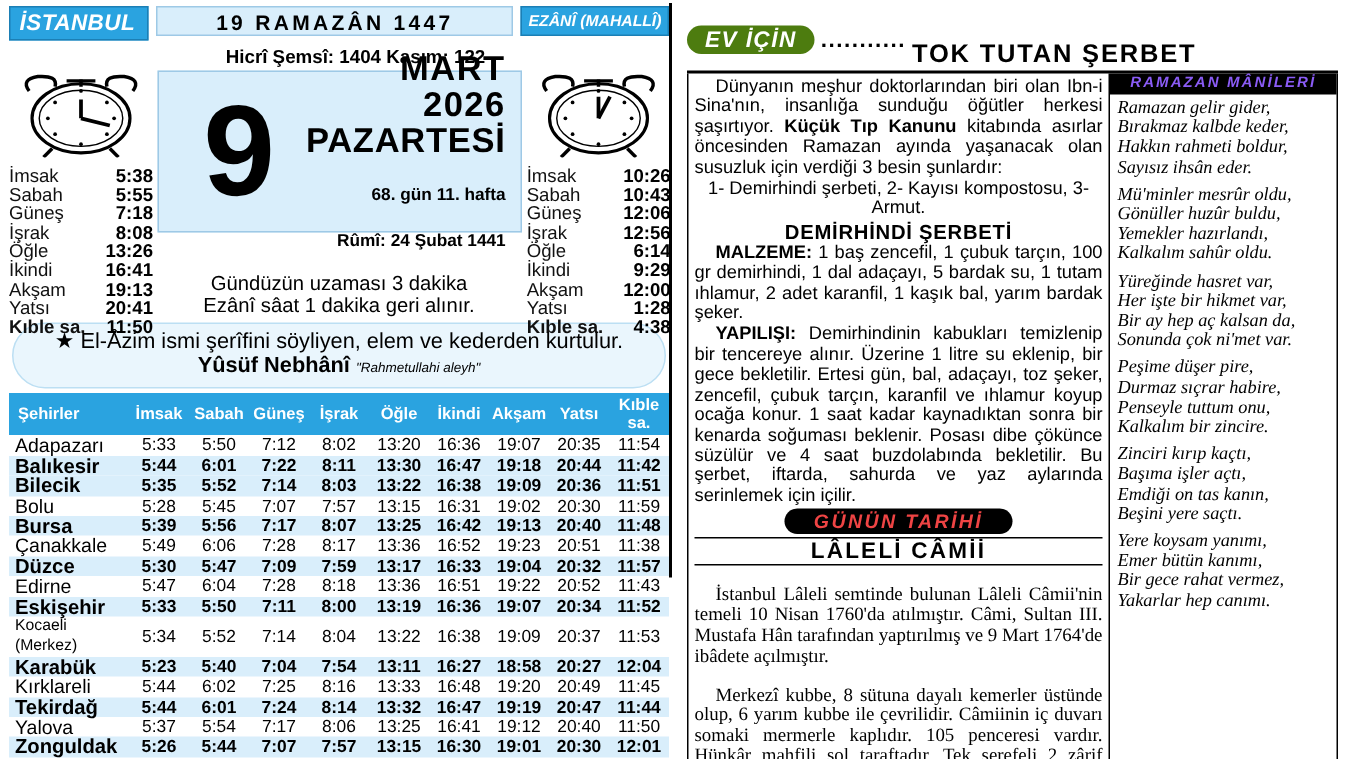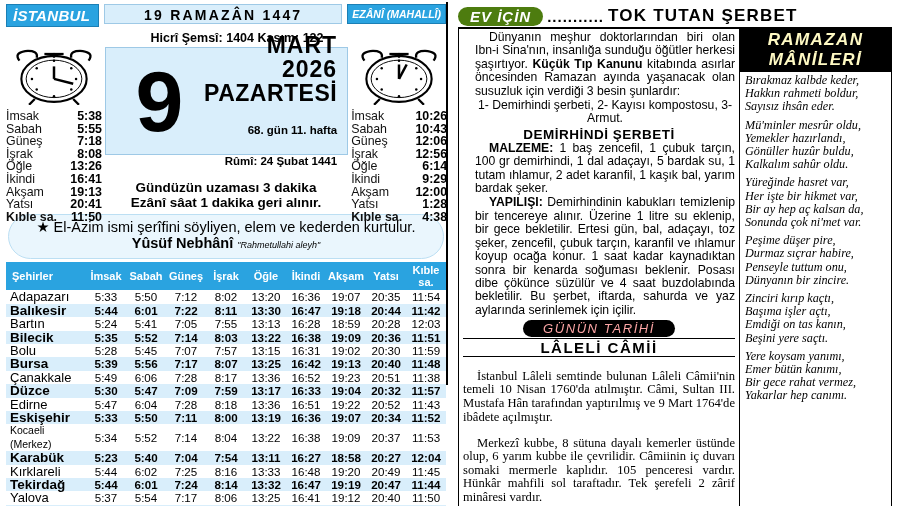--- a/index.html
+++ b/index.html
@@ -32,21 +32,21 @@
   .datebox{flex:1;margin:0 3px;background:#d9eefb;border:1px solid #9ec9e6;height:108px;
            display:flex;align-items:center;box-sizing:border-box;padding:0 6px;}
   .bigday{font-size:86px;font-weight:bold;line-height:84px;letter-spacing:-3px;width:92px;text-align:center;}
   .dmeta{flex:1;text-align:right;padding-right:4px;}
   .dmeta .mn{font-size:23px;font-weight:bold;letter-spacing:1px;line-height:23px;}
   .dmeta .yr{font-size:23px;font-weight:bold;letter-spacing:1px;line-height:24px;}
   .dmeta .dw{font-size:23px;font-weight:bold;letter-spacing:.5px;line-height:25px;text-align:right;}
   .dmeta .sm{font-size:11.5px;font-weight:bold;line-height:13px;margin-top:18px;}
 
   .notes{text-align:center;font-size:13.5px;line-height:14.5px;margin-top:-2px;}
-  .noteWrap{display:flex;font-weight:bold;}
+  .noteWrap{display:flex;}
   .noteWrap .sp{width:104px;}
   .noteWrap .nb{flex:1;margin:0 3px;}
 
   .quote{margin:4px 2px 3px 2px;background:#eaf6fd;border:1px solid #bcdff3;border-radius:26px;
          text-align:center;padding:4px 10px 5px 10px;}
   .quote .q1{font-size:14.5px;line-height:16px;}
   .quote b{font-weight:bold;}
   .quote .rm{font-size:9px;font-style:italic;}
 
   table.cities{width:100%;border-collapse:collapse;font-size:11.6px;}
@@ -58,40 +58,40 @@
   table.cities tr.alt{background:#d9eefb;font-weight:bold;margin-top:20px;}
   table.cities tr.alt td.cn{font-size:13.5px;}
   table.cities td.cn.small{font-size:10.5px;}
 
   
   .right{position:relative;width:448px;height:506px;box-sizing:border-box;padding:6px 8px 0 6px;}
   .rhead{display:flex;align-items:center;border-bottom:2px solid #000;padding-bottom:1px;}
   .pill{background:#4d7c0f;color:#fff;border-radius:16px;padding:1px 12px;font-weight:bold;font-size:15px;
         font-style:italic;letter-spacing:1px;}
   .dots{font-weight:bold;font-size:15px;letter-spacing:1px;margin:0 4px;}
-  .rtitle{font-weight:bold;font-size:17px;letter-spacing:1.2px;}
+  .rtitle{font-weight:bold;font-size:17px;letter-spacing:1.2px;margin-top:20px;}
 
   .rbody{border:1px solid #000;border-top:none;display:flex;box-sizing:border-box;}
   .rleft{flex:1;padding:2px 4px 0 4px;box-sizing:border-box;}
   .rcol{width:152px;border-left:1px solid #000;box-sizing:border-box;padding:0;}
 
-  .ptxt{font-size:12.2px;line-height:13.4px;text-align:justify;text-justify:inter-word;margin:0 0 1px 12px;}
+  .ptxt{font-size:12.2px;line-height:13.4px;text-align:justify;text-justify:inter-word;margin:0 0 1px 0;}
   .ptxt.ind{text-indent:14px;}
   .ptxt b{font-weight:bold;}
   .ctr{text-align:center;}
   .recipeTitle{text-align:center;font-weight:bold;font-size:13.5px;letter-spacing:.5px;line-height:15px;}
 
-  .blackBar{background:#000;color:#fef9c3;text-align:center;font-weight:bold;font-size:17px;
+  .blackBar{background:#000;color:#8b5cf6;text-align:center;font-weight:bold;font-size:10px;
             letter-spacing:1.4px;padding:1px 0 2px 0;font-style:italic;}
   .manitxt{font-family:"Liberation Serif",serif;font-style:italic;font-size:12.2px;line-height:13.2px;
            padding:2px 4px 0 5px;}
   .manitxt .v{margin-bottom:5px;}
 
   .tarihPill{text-align:center;margin:2px 0 1px 0;}
-  .tarihPill span{background:#000;color:#fca5a5;border-radius:14px;padding:1px 20px;font-weight:normal;
+  .tarihPill span{background:#000;color:#ef4444;border-radius:14px;padding:1px 20px;font-weight:bold;
                   font-size:13px;letter-spacing:1.6px;font-style:italic;}
   .camiTitle{text-align:center;font-weight:bold;font-size:15px;letter-spacing:1.5px;
              border-top:1px solid #000;border-bottom:1px solid #000;line-height:17px;}
   .serif{font-family:"Liberation Serif",serif;font-size:12.6px;line-height:13.6px;text-align:justify;}
   .serif.ind{text-indent:14px;}
 </style>
 </head>
 <body>
 
 <div class="page">
@@ -294,32 +294,20 @@
             <td class="tm">5:44</td>
             <td class="tm">6:01</td>
             <td class="tm">7:22</td>
             <td class="tm">8:11</td>
             <td class="tm">13:30</td>
             <td class="tm">16:47</td>
             <td class="tm">19:18</td>
             <td class="tm">20:44</td>
             <td class="tm">11:42</td>
           </tr>
-          <tr>
-            <td class="cn">Bartın</td>
-            <td class="tm">5:24</td>
-            <td class="tm">5:41</td>
-            <td class="tm">7:05</td>
-            <td class="tm">7:55</td>
-            <td class="tm">13:13</td>
-            <td class="tm">16:28</td>
-            <td class="tm">18:59</td>
-            <td class="tm">20:28</td>
-            <td class="tm">12:03</td>
-          </tr>
           <tr class="alt">
             <td class="cn">Bilecik</td>
             <td class="tm">5:35</td>
             <td class="tm">5:52</td>
             <td class="tm">7:14</td>
             <td class="tm">8:03</td>
             <td class="tm">13:22</td>
             <td class="tm">16:38</td>
             <td class="tm">19:09</td>
             <td class="tm">20:36</td>
@@ -505,41 +493,42 @@
         <div class="camiTitle">LÂLELİ CÂMİİ</div>
 
         <p class="serif ind">İstanbul Lâleli semtinde bulunan Lâleli Câmii'nin temeli 10 Nisan 1760'da atılmıştır. Câmi, Sultan III. Mustafa Hân tarafından yaptırılmış ve 9 Mart 1764'de ibâdete açılmıştır.</p>
         <p class="serif ind">Merkezî kubbe, 8 sütuna dayalı kemerler üstünde olup, 6 yarım kubbe ile çevrilidir. Câmiinin iç duvarı somaki mermerle kaplıdır. 105 penceresi vardır. Hünkâr mahfili sol taraftadır. Tek şerefeli 2 zârif minâresi vardır.</p>
       </div>
 
       <div class="rcol">
         <div class="blackBar">RAMAZAN MÂNİLERİ</div>
         <div class="manitxt" id="maniler">
             <div class="v">
+              <div>Ramazan gelir gider,</div>
               <div>Bırakmaz kalbde keder,</div>
               <div>Hakkın rahmeti boldur,</div>
               <div>Sayısız ihsân eder.</div>
             </div>
             <div class="v">
               <div>Mü'minler mesrûr oldu,</div>
+              <div>Gönüller huzûr buldu,</div>
               <div>Yemekler hazırlandı,</div>
-              <div>Gönüller huzûr buldu,</div>
               <div>Kalkalım sahûr oldu.</div>
             </div>
             <div class="v">
               <div>Yüreğinde hasret var,</div>
               <div>Her işte bir hikmet var,</div>
               <div>Bir ay hep aç kalsan da,</div>
               <div>Sonunda çok ni'met var.</div>
             </div>
             <div class="v">
               <div>Peşime düşer pire,</div>
               <div>Durmaz sıçrar habire,</div>
               <div>Penseyle tuttum onu,</div>
-              <div>Dünyanın bir zincire.</div>
+              <div>Kalkalım bir zincire.</div>
             </div>
             <div class="v">
               <div>Zinciri kırıp kaçtı,</div>
               <div>Başıma işler açtı,</div>
               <div>Emdiği on tas kanın,</div>
               <div>Beşini yere saçtı.</div>
             </div>
             <div class="v">
               <div>Yere koysam yanımı,</div>
               <div>Emer bütün kanımı,</div>

